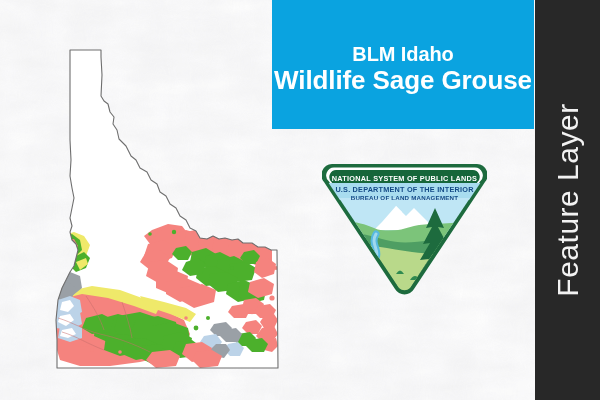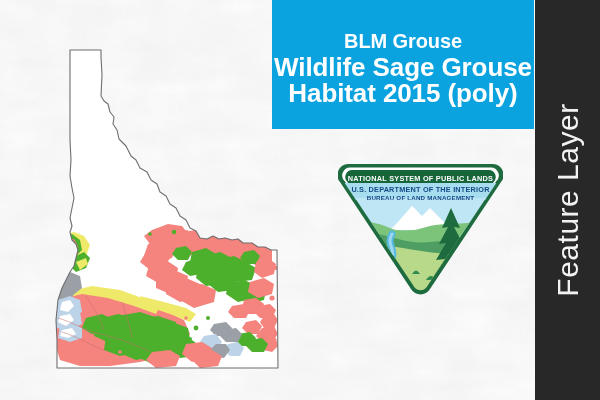--- a/index.html
+++ b/index.html
@@ -55,21 +55,21 @@
     line-height: 26px;
     letter-spacing: -0.1px;
     text-align: center;
     white-space: nowrap;
   }
   #title-banner .t-line.l1 { font-size: 20px; }
 
   
   #blm-logo {
     position: absolute;
-    left: 338px;
+    left: 322px;
     top: 156px;
     width: 165px;
     height: 140px;
   }
   #blm-logo svg { display: block; width: 165px; height: 140px; }
 
   
   #sidebar {
     position: absolute;
     left: 535px;
@@ -276,23 +276,22 @@
            L278,368 L214,368 L160,368 L120,368 L96,368
            L70,368 L57,368 L57,340 L56,320 L58,300
            L62,288 L66,280 L70,272 L74,266 L76,258
            L78,250 L76,244 L72,240 L70,232 L72,226
            L70,218 L72,208 L74,198 L72,188 L70,176
            L71,160 L70,140 L70,120 L70,100 Z" fill="none" stroke="#6e6e6e" stroke-width="1.1" stroke-linejoin="round"></path>
     </svg>
   </div>
 
   <div id="title-banner">
-    <div class="t-line l1">BLM Grouse</div>
+    <div class="t-line l1">BLM Idaho</div>
     <div class="t-line">Wildlife Sage Grouse</div>
-    <div class="t-line">Habitat 2015 (poly)</div>
   </div>
 
   <div id="blm-logo">
     <svg viewBox="0 0 165 140" xmlns="http://www.w3.org/2000/svg">
       <defs>
         <clipPath id="seal-inner-clip">
           <path d="M12,14 H153 A8,8 0 0 1 159,26 L90,130 A9,9 0 0 1 75,130 L6,26 A8,8 0 0 1 12,14 Z"></path>
         </clipPath>
         <clipPath id="seal-scene-clip">
           <path d="M17,42 H148 L88,132 A8,8 0 0 1 77,132 Z"></path>

